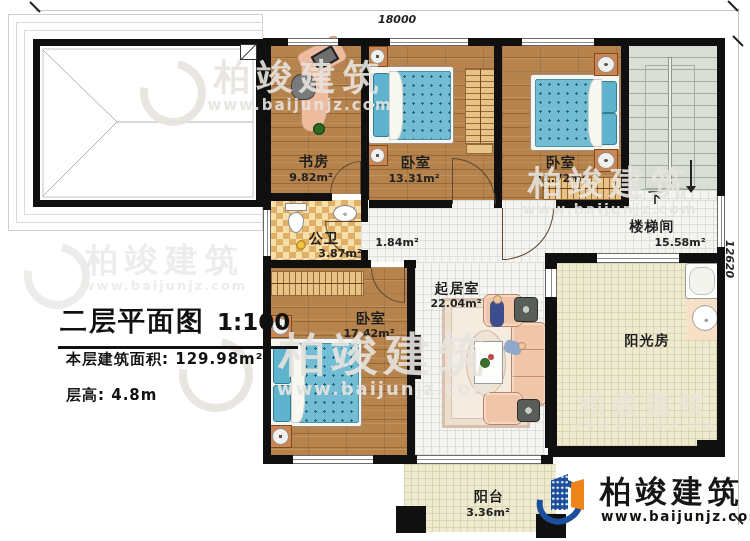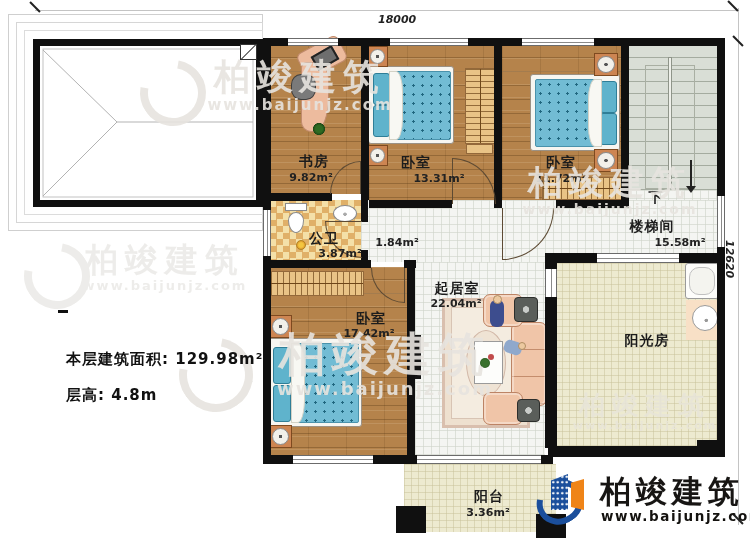--- a/index.html
+++ b/index.html
@@ -219,21 +219,21 @@
 
   <div class="arc" style="left:330px;top:161px;width:31px;height:33px;border-radius:100% 0 0 0;border-top:1.5px solid #5d4a33;border-left:1.5px solid #5d4a33;border-right:1.5px solid #5d4a33;"></div>
   <div class="arc" style="left:452px;top:158px;width:44px;height:46px;border-radius:0 100% 0 0;border-top:1.5px solid #5d4a33;border-right:1.5px solid #5d4a33;border-left:1.5px solid #5d4a33;"></div>
   <div class="arc" style="left:502px;top:208px;width:52px;height:52px;border-radius:0 0 100% 0;border-bottom:1.5px solid #5d4a33;border-right:1.5px solid #5d4a33;border-left:1.5px solid #5d4a33;"></div>
   <div class="arc" style="left:325px;top:221px;width:37px;height:37px;border-radius:0 0 0 100%;border-bottom:1.5px solid #5d4a33;border-left:1.5px solid #5d4a33;border-top:1.5px solid #5d4a33;"></div>
   <div class="arc" style="left:371px;top:268px;width:34px;height:35px;border-radius:0 0 0 100%;border-bottom:1.5px solid #5d4a33;border-left:1.5px solid #5d4a33;border-right:1.5px solid #5d4a33;"></div>
 
   <div class="rname" style="left:314px;top:162px;">书房</div>
   <div class="rarea" style="left:311px;top:177px;">9.82m²</div>
   <div class="rname" style="left:416px;top:163px;">卧室</div>
-  <div class="rarea" style="left:439px;top:178px;">13.31m²</div>
+  <div class="rarea" style="left:414px;top:178px;">13.31m²</div>
   <div class="rname" style="left:561px;top:163px;">卧室</div>
   <div class="rarea" style="left:561px;top:178px;">11.72m²</div>
   <div class="rname" style="left:324px;top:239px;">公卫</div>
   <div class="rarea" style="left:323px;top:253px;margin-left:17px;">3.87m²</div>
   <div class="rarea" style="left:397px;top:242px;">1.84m²</div>
   <div class="rname" style="left:656px;top:198px;">下</div>
   <div class="rname" style="left:652px;top:227px;">楼梯间</div>
   <div class="rarea" style="left:680px;top:242px;">15.58m²</div>
   <div class="rname" style="left:457px;top:289px;">起居室</div>
   <div class="rarea" style="left:456px;top:303px;">22.04m²</div>
@@ -261,20 +261,22 @@
     <div class="wmring" style="left:-16px;top:8px;width:58px;height:58px;"></div>
     <div class="t1" style="font-size:46px;">柏竣建筑</div>
     <div class="t2" style="font-size:18px;">www.baijunjz.com</div>
   </div>
   <div class="wm" style="left:545px;top:392px;width:200px;color:#e8e5d8;">
     <div class="t1" style="font-size:26px;">柏竣建筑</div>
     <div class="t2" style="font-size:11px;">www.baijunjz.com</div>
   </div>
 
   <div class="abs" style="left:58px;top:303px;display:flex;align-items:baseline;gap:12px;border-bottom:3px solid #111;padding:0 8px 7px 2px;color:#111;">
+    <span style="font-size:27px;font-weight:bold;letter-spacing:2px;">二层平面图</span>
+    <span style="font-size:23px;font-weight:bold;">1:100</span>
   </div>
   <div class="abs" style="left:66px;top:350px;font-size:15px;font-weight:bold;color:#111;letter-spacing:1px;">本层建筑面积: 129.98m²</div>
   <div class="abs" style="left:66px;top:386px;font-size:15px;font-weight:bold;color:#111;letter-spacing:1px;">层高: 4.8m</div>
 
   <div class="abs" style="left:536px;top:472px;width:60px;height:58px;">
     <div style="position:absolute;left:0;top:8px;width:48px;height:44px;border-radius:50%;border:6px solid #1b4f9c;border-top-color:transparent;transform:rotate(-35deg);box-sizing:border-box;"></div>
     <div style="position:absolute;left:15px;top:2px;width:17px;height:36px;background:#1b4f9c;clip-path:polygon(0 18%,100% 0,100% 100%,0 100%);background-image:radial-gradient(#fff .9px,transparent 1.2px);background-size:4.5px 5.5px;"></div>
     <div style="position:absolute;left:35px;top:7px;width:13px;height:31px;background:#ef8418;clip-path:polygon(0 12%,100% 0,100% 100%,0 90%);"></div>
   </div>
   <div class="abs" style="left:600px;top:471px;font-size:31px;font-weight:bold;letter-spacing:5px;color:#171513;white-space:nowrap;">柏竣建筑</div>

